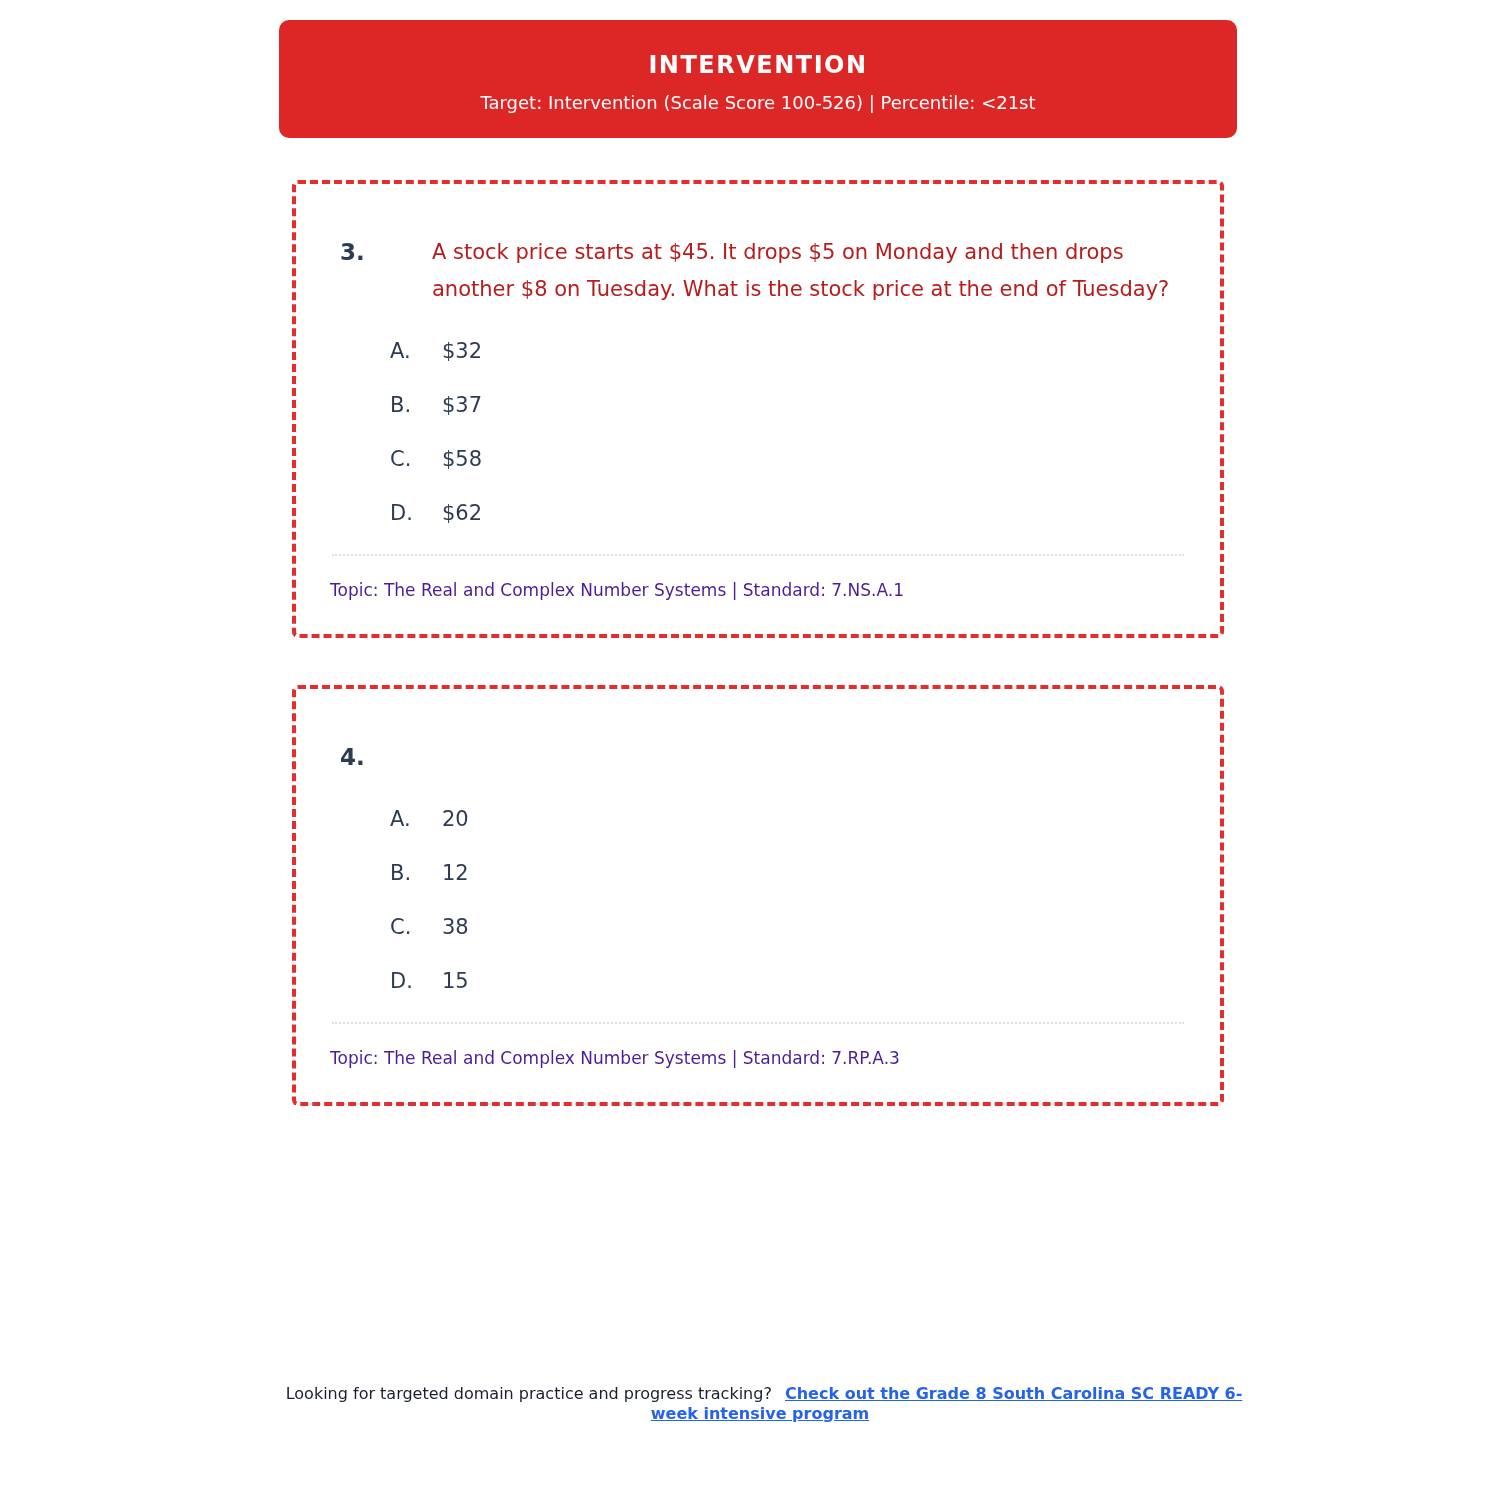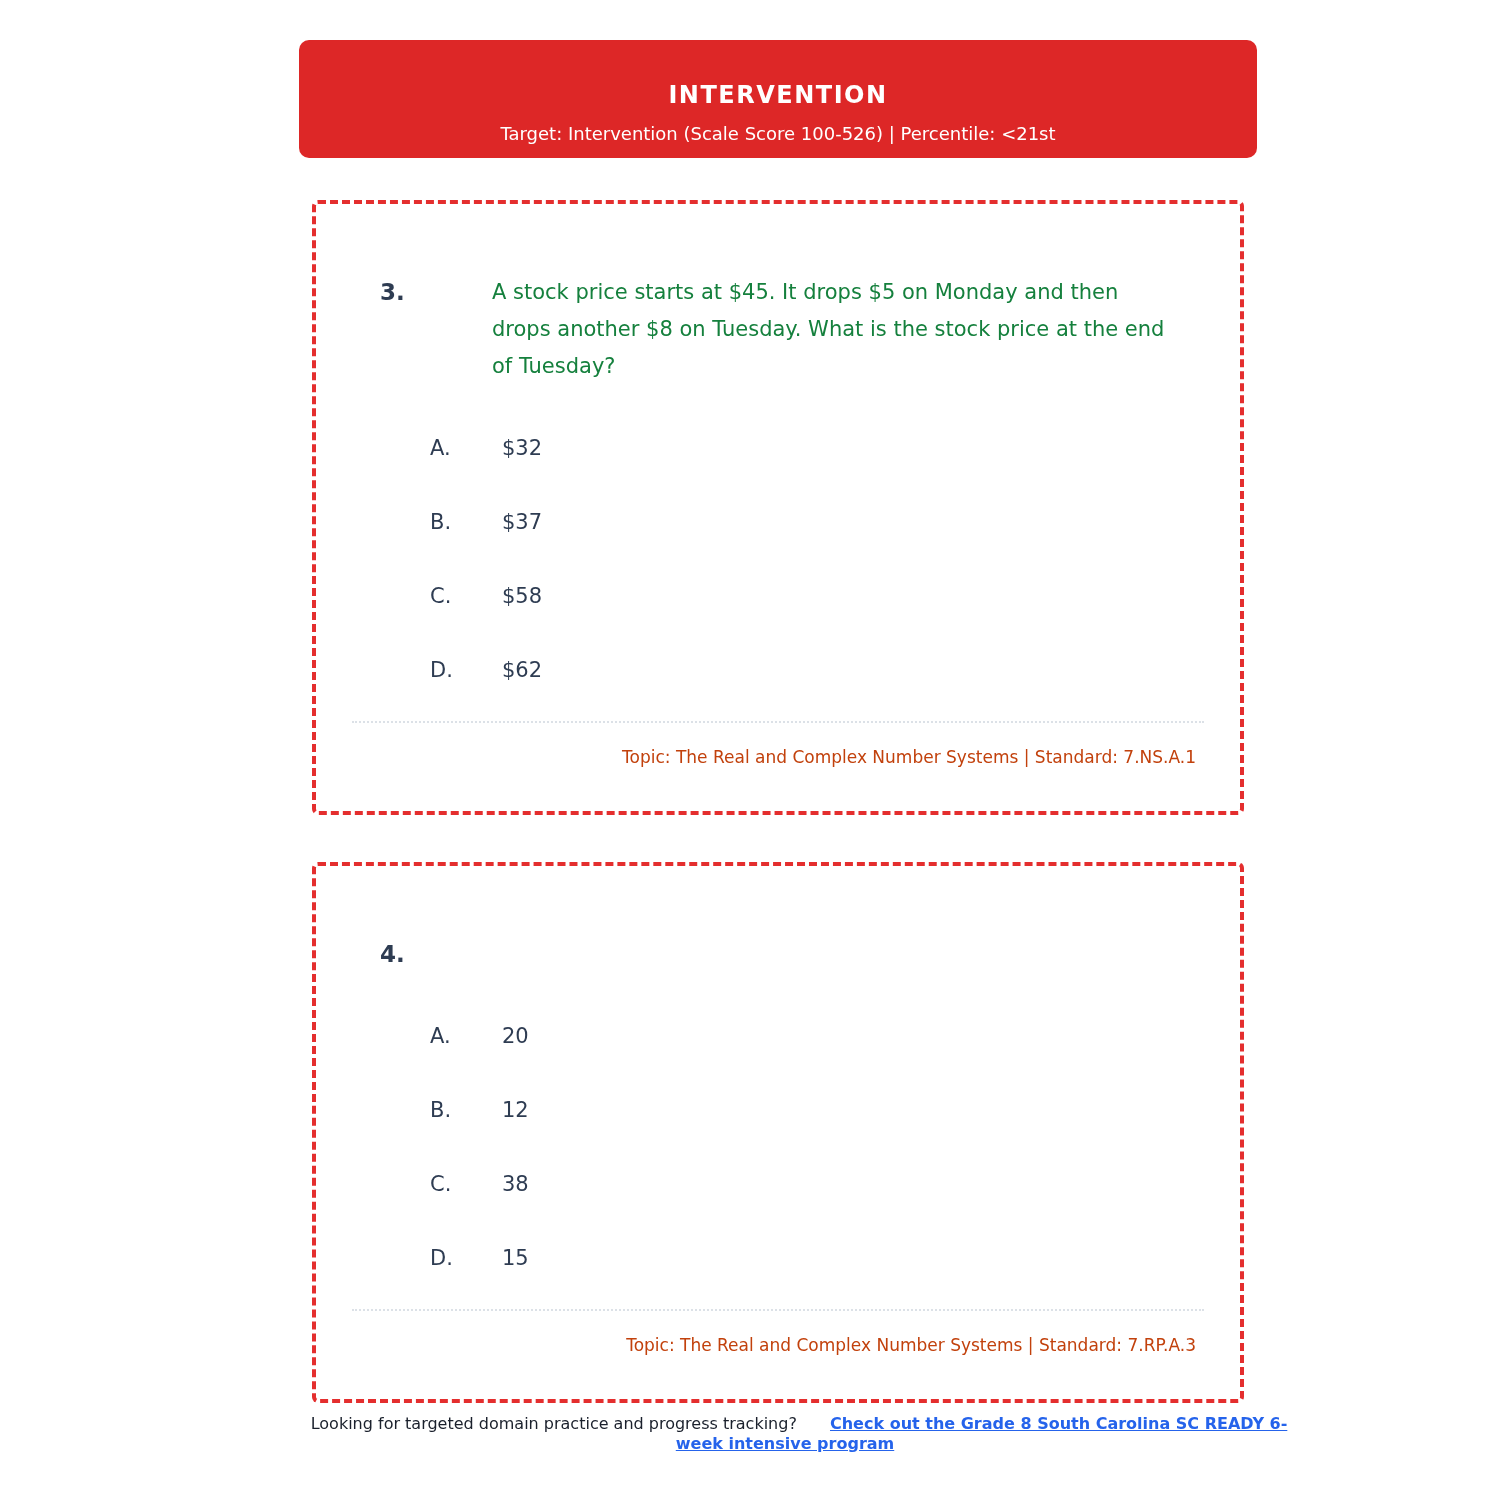--- a/index.html
+++ b/index.html
@@ -1,15 +1,15 @@
 <!DOCTYPE html>
 <html><head>
 <meta charset="utf-8">
 <style>
-  * { margin: 14px; padding: 0; box-sizing: border-box; }
+  * { margin: 4px; padding: 0; box-sizing: border-box; }
   html, body {
     width: 1500px; height: 1500px;
     background: #ffffff;
     font-family: "DejaVu Sans", "Liberation Sans", sans-serif;
     position: relative;
     overflow: hidden;
   }
   .banner {
     width: 958px;
     margin: 12px auto 0 auto;
@@ -44,21 +44,21 @@
     padding-left: 6px;
     font-size: 23px;
     font-weight: bold;
     color: #2e3c52;
     line-height: 37px;
     flex-shrink: 0;
   }
   .q-text {
     font-size: 21px;
     line-height: 37px;
-    color: #15803d;
+    color: #b91c1c;
     max-width: 780px;
   }
   .options {
     margin: 22px 0 0 56px;
     list-style: none;
   }
   .option-row {
     display: flex;
     font-size: 21px;
     line-height: 26px;
@@ -66,23 +66,23 @@
     margin-bottom: 20px;
   }
   .option-letter { width: 44px; flex-shrink: 0; }
   .divider {
     border: none;
     border-top: 2px dotted #dce1e7;
     margin: 24px 6px 0 6px;
   }
   .topic-line {
     margin-top: 24px;
-    text-align: right;
+    text-align: left;
     font-size: 17px;
-    color: #c2410c;
+    color: #4c1d95;
   }
   .page-footer {
     position: absolute;
     left: 50%;
     transform: translateX(-50%);
     top: 1372px;
     width: 1000px;
     text-align: center;
     font-size: 16px;
     line-height: 20px;

